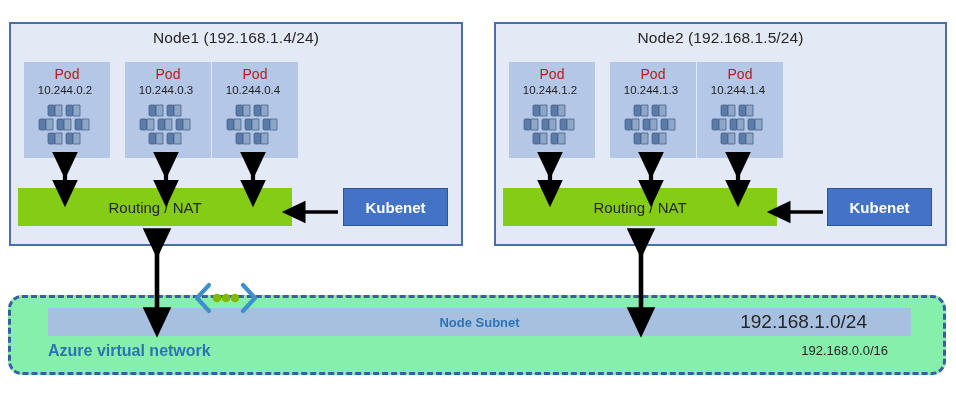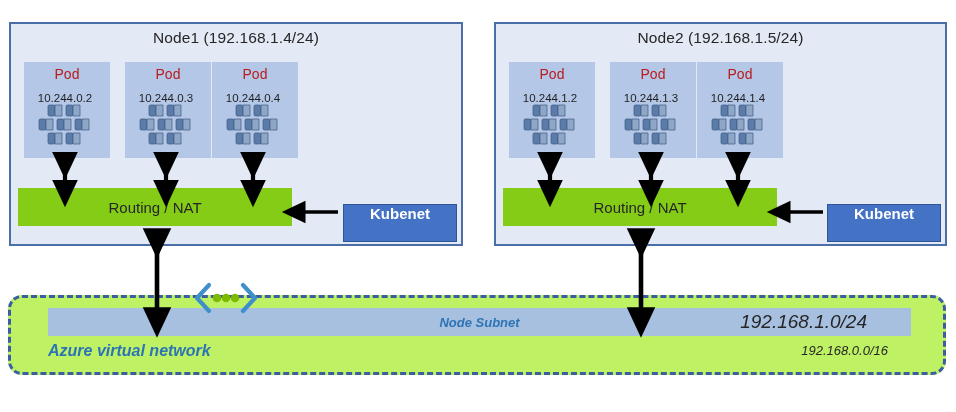--- a/index.html
+++ b/index.html
@@ -67,21 +67,20 @@
   }
   .pod-ip {
     position: absolute;
     top: 22px;
     left: 0;
     right: 4px;
     text-align: center;
     font-size: 11.5px;
     color: #1f1f1f;
     white-space: nowrap;
-    margin-top: 8px;
   }
   .pod-icon {
     position: absolute;
     top: 42px;
     left: 50%;
     transform: translateX(-50%);
   }
 
   
   .routing-bar {
@@ -98,50 +97,49 @@
   .routing-label {
     font-size: 15px;
     color: #262626;
     white-space: nowrap;
   }
 
   
   .kubenet-box {
     position: absolute;
     top: 164px;
-    width: 114px;
+    width: 105px;
     height: 38px;
     background: #4472C4;
     border: 1px solid #2F5597;
     box-sizing: border-box;
     display: flex;
+    align-items: center;
     justify-content: center;
-    margin-top: 16px;
   }
   #node1-kubenet { left: 332px; }
   #node2-kubenet { left: 331px; }
   .kubenet-label {
     font-size: 15px;
     font-weight: bold;
     color: #ffffff;
     white-space: nowrap;
   }
 
   
   #vnet-box {
     position: absolute;
     left: 8px;
     top: 295px;
     width: 938px;
     height: 80px;
-    background: #bef264;
+    background: #86efac;
     border: 3px dashed #3A5FA0;
     border-radius: 14px;
     box-sizing: border-box;
-    font-style: italic;
   }
   #subnet-bar {
     position: absolute;
     left: 37px;
     top: 10px;
     width: 863px;
     height: 28px;
     background: #A8C0E0;
   }
   #subnet-name {

